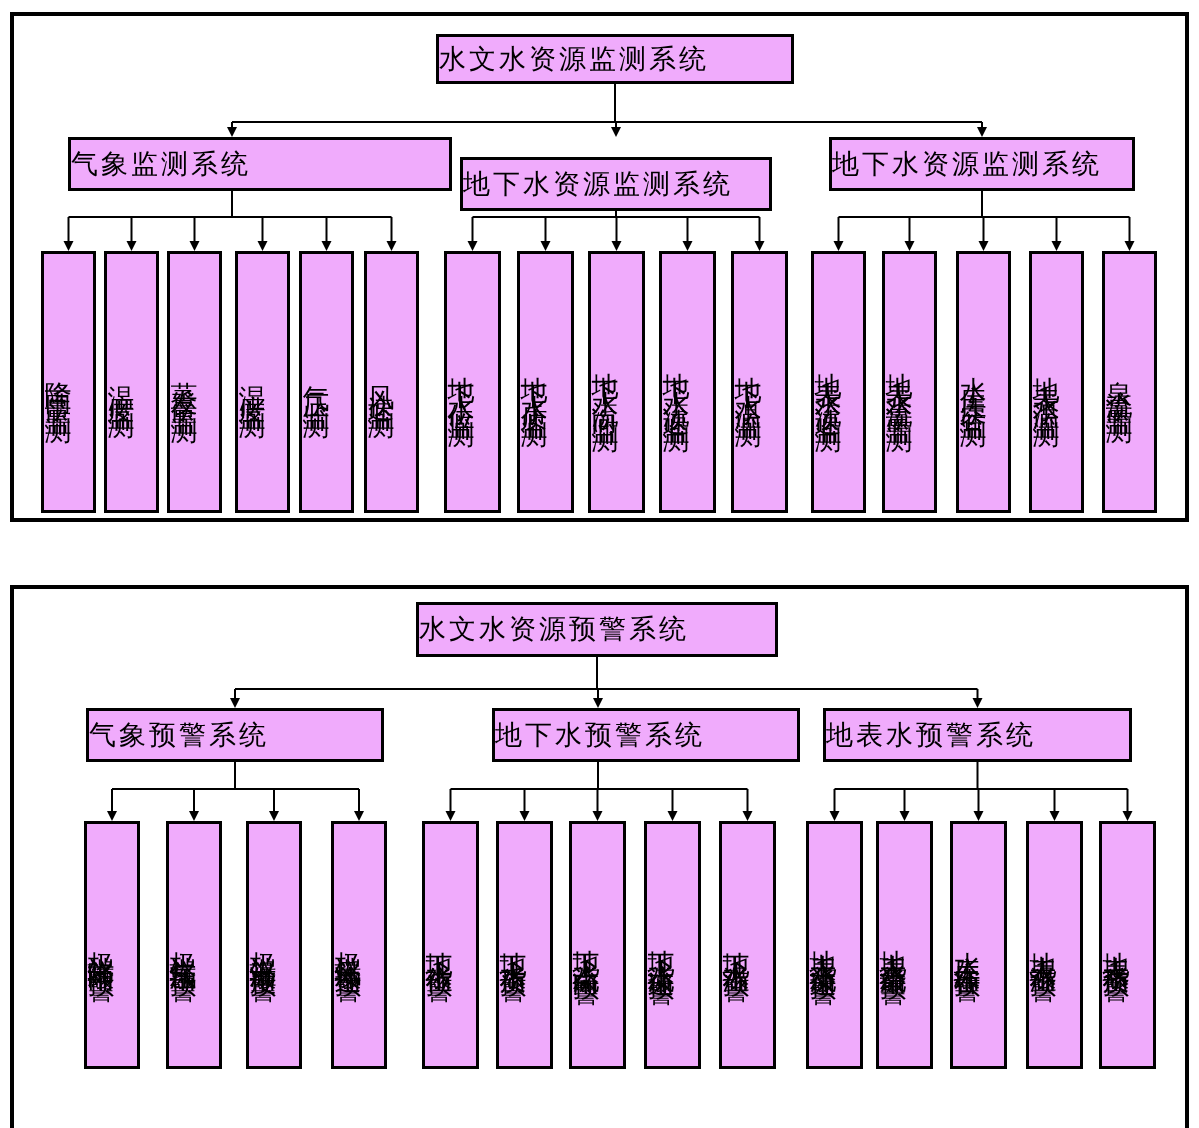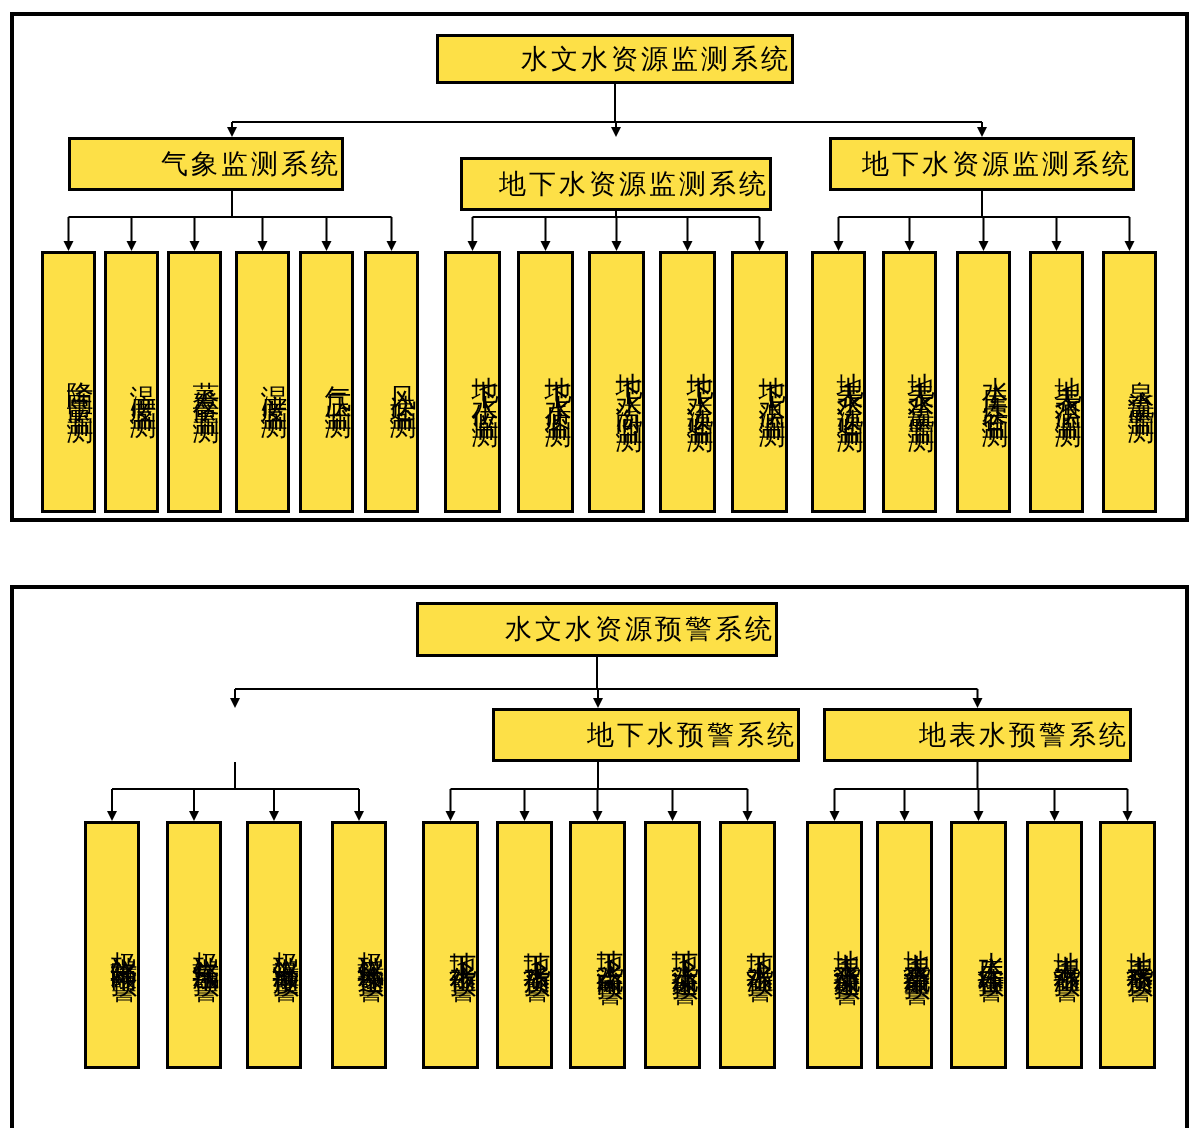--- a/index.html
+++ b/index.html
@@ -4,22 +4,22 @@
 <style>
   html,body{margin:0;padding:0;}
   body{
     width:1199px;height:1128px;background:#ffffff;position:relative;
     font-family:"Liberation Serif","DejaVu Serif",serif;color:#000;
   }
   .canvas{position:absolute;left:0;top:0;width:1199px;height:1128px;background:#fff;}
   .frame{position:absolute;border:4px solid #000;background:#fff;box-sizing:border-box;}
   .wires{position:absolute;left:0;top:0;pointer-events:none;}
   .node{
-    position:absolute;box-sizing:border-box;background:#fde047;border:3px solid #000;
-    display:flex;align-items:center;justify-content:flex-end;overflow:hidden;
+    position:absolute;box-sizing:border-box;background:#f0abfc;border:3px solid #000;
+    display:flex;align-items:center;justify-content:flex-start;overflow:hidden;
   }
   .hlabel span{
     font-size:27px;letter-spacing:3px;white-space:nowrap;line-height:1;
   }
   .vlabel span{
     writing-mode:vertical-rl;text-orientation:upright;
     font-size:27px;line-height:1;
   }
   .c0 .vlabel span{letter-spacing:9px;}
   .c1 .vlabel span{letter-spacing:5px;}
@@ -73,21 +73,21 @@
         <line x1="218" y1="106" x2="218" y2="113" stroke="#000" stroke-width="2"></line>
         <polygon points="213,111 223,111 218,121" fill="#000"></polygon>
         <line x1="602" y1="106" x2="602" y2="113" stroke="#000" stroke-width="2"></line>
         <polygon points="597,111 607,111 602,121" fill="#000"></polygon>
         <line x1="968" y1="106" x2="968" y2="113" stroke="#000" stroke-width="2"></line>
         <polygon points="963,111 973,111 968,121" fill="#000"></polygon>
       </svg>
       <div class="node hlabel" style="left: 422px; top: 18px; width: 358px; height: 50px;">
         <span>水文水资源监测系统</span>
       </div>
-      <div class="node hlabel" style="left: 54px; top: 121px; width: 276px; height: 54px;">
+      <div class="node hlabel" style="left: 54px; top: 121px; width: 384px; height: 54px;">
         <span>气象监测系统</span>
       </div>
       <div class="node vlabel" style="left: 27px; top: 235px; width: 55px; height: 262px;">
         <span>降雨量监测</span>
       </div>
       <div class="node vlabel" style="left: 90px; top: 235px; width: 55px; height: 262px;">
         <span>温度监测</span>
       </div>
       <div class="node vlabel" style="left: 153px; top: 235px; width: 55px; height: 262px;">
         <span>蒸发量监测</span>
@@ -179,20 +179,23 @@
         <line x1="221" y1="100" x2="221" y2="111" stroke="#000" stroke-width="2"></line>
         <polygon points="216,109 226,109 221,119" fill="#000"></polygon>
         <line x1="584" y1="100" x2="584" y2="111" stroke="#000" stroke-width="2"></line>
         <polygon points="579,109 589,109 584,119" fill="#000"></polygon>
         <line x1="963.5" y1="100" x2="963.5" y2="111" stroke="#000" stroke-width="2"></line>
         <polygon points="958.5,109 968.5,109 963.5,119" fill="#000"></polygon>
       </svg>
       <div class="node hlabel" style="left: 402px; top: 13px; width: 362px; height: 55px;">
         <span>水文水资源预警系统</span>
       </div>
+      <div class="node hlabel" style="left: 72px; top: 119px; width: 298px; height: 54px;">
+        <span>气象预警系统</span>
+      </div>
       <div class="node vlabel" style="left: 70px; top: 232px; width: 56px; height: 248px;">
         <span>极端降雨预警</span>
       </div>
       <div class="node vlabel" style="left: 152px; top: 232px; width: 56px; height: 248px;">
         <span>极端气压预警</span>
       </div>
       <div class="node vlabel" style="left: 232px; top: 232px; width: 56px; height: 248px;">
         <span>极端温度预警</span>
       </div>
       <div class="node vlabel" style="left: 317px; top: 232px; width: 56px; height: 248px;">

